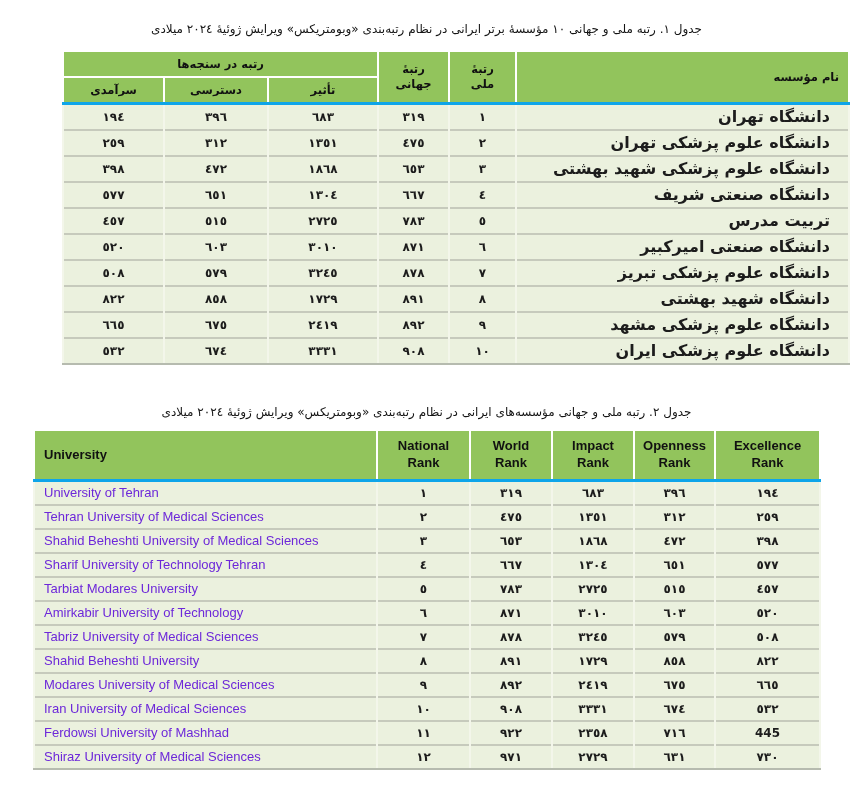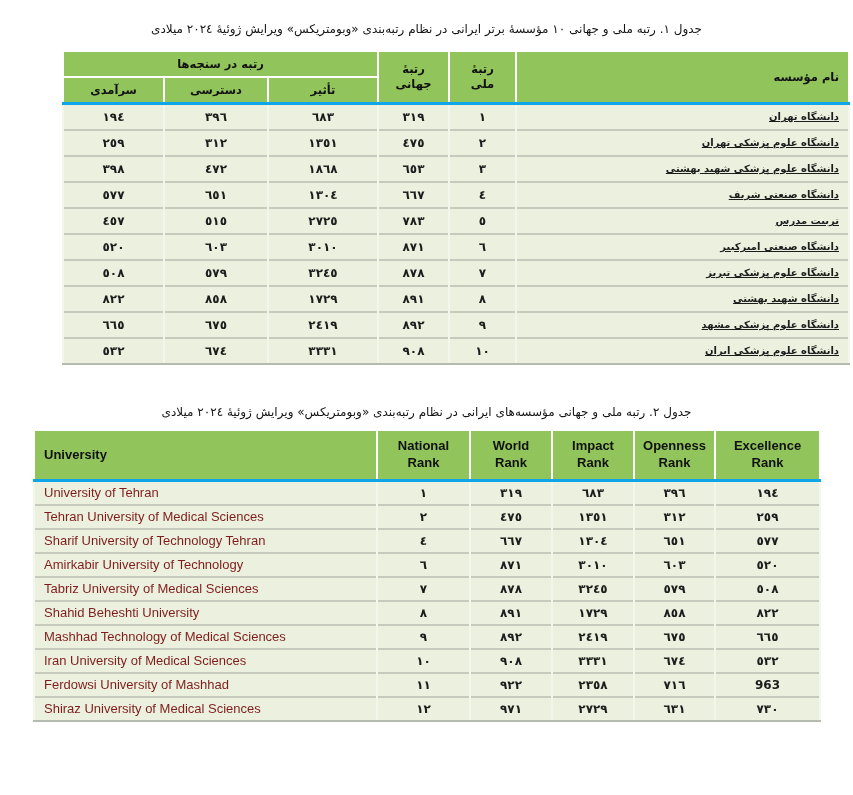--- a/index.html
+++ b/index.html
@@ -49,27 +49,27 @@
     text-align:center;vertical-align:middle;
     padding:0 4px;
   }
   tbody tr:first-child td{border-top:3px solid #0ea5e9;}
   tbody tr:last-child td{border-bottom:2px solid #b6bbaf;}
 
   #table1 td{
     font-family:"DejaVu Sans",sans-serif;
     font-weight:bold;font-size:12px;height:24px;
   }
-  #table1 td.nm{text-align:right;padding-right:9px;font-size:10px;text-decoration:underline;}
+  #table1 td.nm{text-align:right;padding-right:18px;font-size:16px;}
 
   #table2 td{height:22px;}
   #table2 td.uni{
     text-align:left;padding-left:9px;
     font-family:"Liberation Sans","DejaVu Sans",sans-serif;
-    font-size:13px;color:#7f1d1d;
+    font-size:13px;color:#6d28d9;
   }
   #table2 td.num{
     font-family:"DejaVu Sans",sans-serif;
     font-weight:bold;font-size:12px;
   }
 </style>
 </head>
 <body>
 
 <div class="doc">
@@ -235,28 +235,44 @@
         </tr>
       <tr>
           <td class="uni">Tehran University of Medical Sciences</td>
           <td class="num">٢</td>
           <td class="num">٤٧٥</td>
           <td class="num">١٣٥١</td>
           <td class="num">٣١٢</td>
           <td class="num">٢٥٩</td>
         </tr>
       <tr>
+          <td class="uni">Shahid Beheshti University of Medical Sciences</td>
+          <td class="num">٣</td>
+          <td class="num">٦٥٣</td>
+          <td class="num">١٨٦٨</td>
+          <td class="num">٤٧٢</td>
+          <td class="num">٣٩٨</td>
+        </tr>
+      <tr>
           <td class="uni">Sharif University of Technology Tehran</td>
           <td class="num">٤</td>
           <td class="num">٦٦٧</td>
           <td class="num">١٣٠٤</td>
           <td class="num">٦٥١</td>
           <td class="num">٥٧٧</td>
         </tr>
       <tr>
+          <td class="uni">Tarbiat Modares University</td>
+          <td class="num">٥</td>
+          <td class="num">٧٨٣</td>
+          <td class="num">٢٧٢٥</td>
+          <td class="num">٥١٥</td>
+          <td class="num">٤٥٧</td>
+        </tr>
+      <tr>
           <td class="uni">Amirkabir University of Technology</td>
           <td class="num">٦</td>
           <td class="num">٨٧١</td>
           <td class="num">٣٠١٠</td>
           <td class="num">٦٠٣</td>
           <td class="num">٥٢٠</td>
         </tr>
       <tr>
           <td class="uni">Tabriz University of Medical Sciences</td>
           <td class="num">٧</td>
@@ -267,42 +283,42 @@
         </tr>
       <tr>
           <td class="uni">Shahid Beheshti University</td>
           <td class="num">٨</td>
           <td class="num">٨٩١</td>
           <td class="num">١٧٢٩</td>
           <td class="num">٨٥٨</td>
           <td class="num">٨٢٢</td>
         </tr>
       <tr>
-          <td class="uni">Mashhad Technology of Medical Sciences</td>
+          <td class="uni">Modares University of Medical Sciences</td>
           <td class="num">٩</td>
           <td class="num">٨٩٢</td>
           <td class="num">٢٤١٩</td>
           <td class="num">٦٧٥</td>
           <td class="num">٦٦٥</td>
         </tr>
       <tr>
           <td class="uni">Iran University of Medical Sciences</td>
           <td class="num">١٠</td>
           <td class="num">٩٠٨</td>
           <td class="num">٣٣٣١</td>
           <td class="num">٦٧٤</td>
           <td class="num">٥٣٢</td>
         </tr>
       <tr>
           <td class="uni">Ferdowsi University of Mashhad</td>
           <td class="num">١١</td>
           <td class="num">٩٢٢</td>
           <td class="num">٢٣٥٨</td>
           <td class="num">٧١٦</td>
-          <td class="num">963</td>
+          <td class="num">445</td>
         </tr>
       <tr>
           <td class="uni">Shiraz University of Medical Sciences</td>
           <td class="num">١٢</td>
           <td class="num">٩٧١</td>
           <td class="num">٢٧٢٩</td>
           <td class="num">٦٣١</td>
           <td class="num">٧٣٠</td>
         </tr>
     </tbody>

